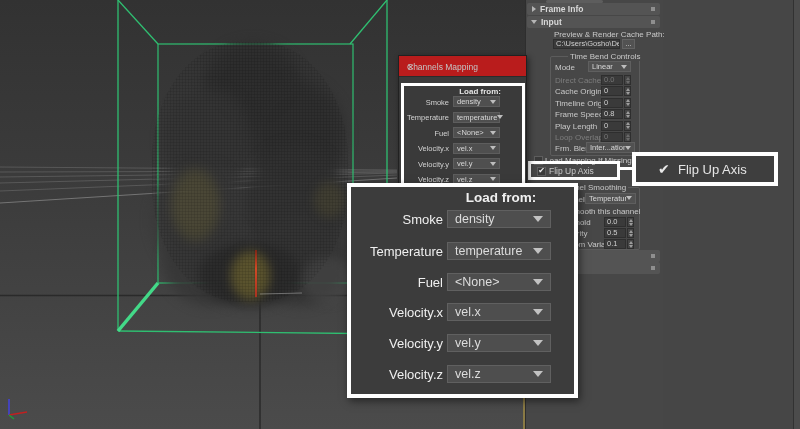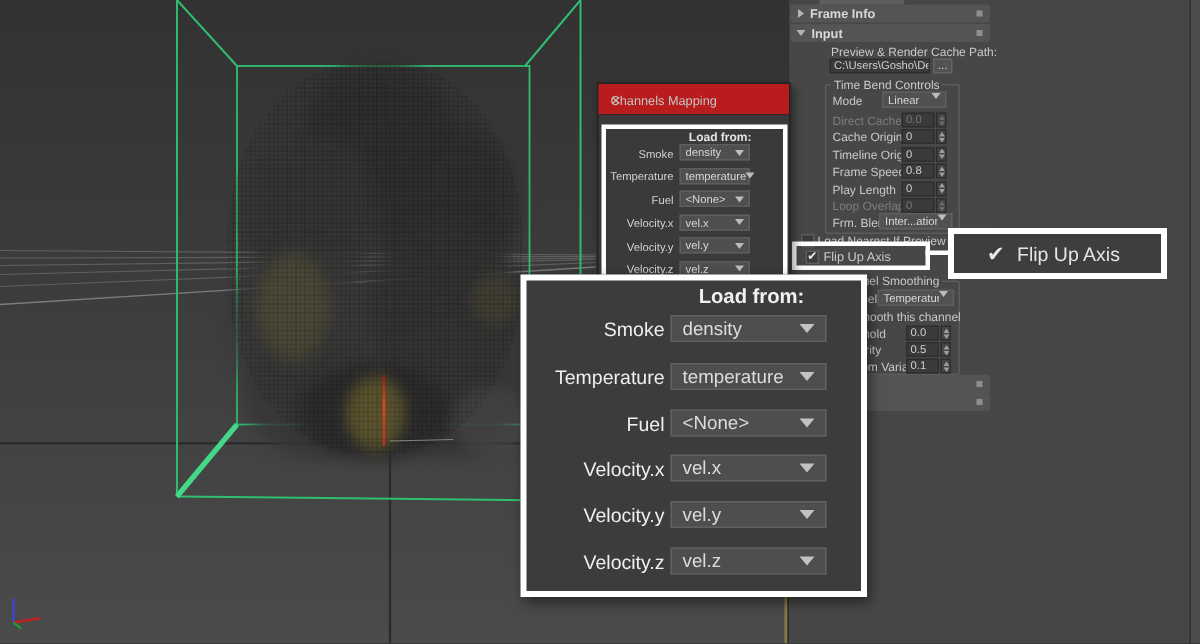--- a/index.html
+++ b/index.html
@@ -34,21 +34,21 @@
          border-top:4px solid #b5b5b5;margin:0 4px 0 4px;}
   .pin{width:4px;height:4px;background:#8f8f8f;margin-left:auto;margin-right:5px;}
   .plabel{position:absolute;font-size:8px;color:#c9c9c9;white-space:nowrap;line-height:9px;}
   .plabel.dis{color:#7d7d7d;}
   .pfield{position:absolute;background:#3a3a3a;border:1px solid #2e2e2e;font-size:7.5px;
           color:#cfcfcf;line-height:8px;padding:0 2px;white-space:nowrap;overflow:hidden;box-sizing:border-box;}
   .pfield.dis{color:#767676;}
   .pbtn{position:absolute;background:#525252;border:1px solid #636363;color:#d5d5d5;
         font-size:8px;text-align:center;line-height:8px;box-sizing:border-box;}
   .pdrop{position:absolute;background:#515151;border:1px solid #5f5f5f;font-size:7.5px;
-         color:#d8d8d8;display:flex;box-sizing:border-box;padding:0 3px;white-space:nowrap;}
+         color:#d8d8d8;display:flex;align-items:center;box-sizing:border-box;padding:0 3px;white-space:nowrap;}
   .pdrop span{overflow:hidden;}
   .dda{width:0;height:0;border-left:3px solid transparent;border-right:3px solid transparent;
        border-top:4px solid #bdbdbd;margin-left:auto;}
   .spin{position:absolute;width:7px;background:#454545;border:1px solid #2e2e2e;
         display:flex;flex-direction:column;align-items:center;justify-content:center;gap:1px;box-sizing:border-box;}
   .su{width:0;height:0;border-left:2.5px solid transparent;border-right:2.5px solid transparent;border-bottom:3px solid #9d9d9d;}
   .sd{width:0;height:0;border-left:2.5px solid transparent;border-right:2.5px solid transparent;border-top:3px solid #9d9d9d;}
   .spin.dis .su{border-bottom-color:#6a6a6a;} .spin.dis .sd{border-top-color:#6a6a6a;}
   .group{position:absolute;border:1px solid #5c5c5c;border-radius:2px;}
   .glabel{position:absolute;font-size:8px;color:#c9c9c9;background:#474747;padding:0 2px;white-space:nowrap;line-height:9px;}
@@ -165,21 +165,21 @@
       <i class="tri-d"></i>
       <span>Input</span>
       <i class="pin"></i>
     </div>
 
     <div class="plabel" style="left:28px;top:30px">Preview &amp; Render Cache Path:</div>
     <div class="pfield" style="left:27px;top:39px;width:67px;height:10px">C:\Users\Gosho\Desktop\</div>
     <div class="pbtn" style="left:96px;top:39px;width:13px;height:10px">...</div>
 
     <div class="group" style="left:24px;top:56px;width:88px;height:98px"></div>
-    <div class="glabel" style="left:28px;top:52px">Time Bend Controls</div>
+    <div class="glabel" style="left:42px;top:52px">Time Bend Controls</div>
 
     <div class="plabel" style="left:29px;top:63px">Mode</div>
     <div class="pdrop" style="left:62px;top:61px;width:43px;height:11px">
       <span>Linear</span>
       <i class="dda"></i>
     </div>
 
     <div class="plabel dis" style="left:29px;top:76px">Direct Cache Index</div>
     <div class="pfield dis" style="left:75px;top:75px;width:22px;height:10px">0.0</div>
     <div class="spin dis" style="left:98px;top:75px;height:10px">
@@ -222,21 +222,21 @@
         <i class="sd"></i>
       </div>
 
     <div class="plabel" style="left:29px;top:144px">Frm. Blend</div>
     <div class="pdrop" style="left:60px;top:142px;width:49px;height:11px">
       <span>Inter...ation</span>
       <i class="dda"></i>
     </div>
 
     <div class="cb" style="left:8px;top:155.5px"></div>
-    <div class="plabel" style="left:19px;top:156px">Load Nearest If Preview</div>
+    <div class="plabel" style="left:19px;top:156px">Load Mapping If Missing</div>
 
     <div class="wframe" style="left:2px;top:161px;width:92px;height:19px"></div>
     <div class="cb" style="left:11px;top:166.5px">
       <span class="ck">✔</span>
     </div>
     <div class="plabel" style="left:23px;top:167px;font-size:8.5px">Flip Up Axis</div>
 
     <div class="group" style="left:24px;top:187px;width:88px;height:61px"></div>
     <div class="glabel" style="left:28px;top:183px">Channel Smoothing</div>
 

